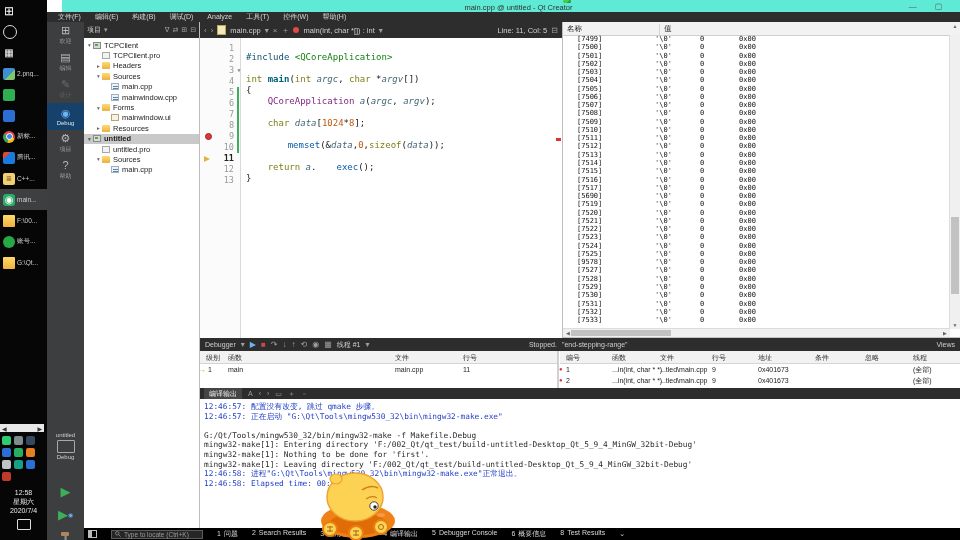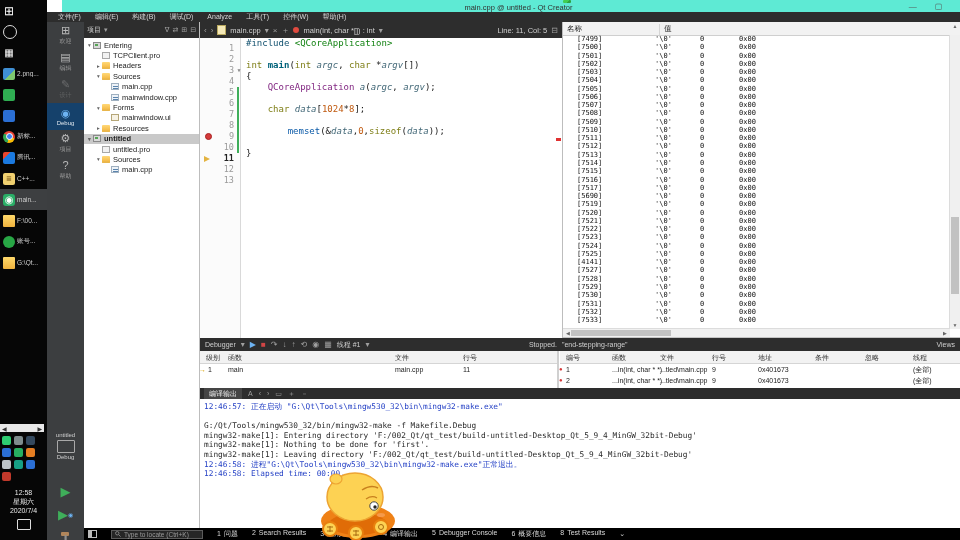--- a/index.html
+++ b/index.html
@@ -70,21 +70,21 @@
   #fn-dot{width:6px;height:6px;border-radius:50%;background:#e04a3f;}
   #editor-body{position:absolute;left:0;top:16px;right:0;bottom:0;font-family:"DejaVu Sans Mono",monospace;font-size:9px;}
   #gutter{position:absolute;left:0;top:0;width:40px;bottom:0;background:#fbfbfb;border-right:1px solid #d9d9d9;}
   .gline{position:absolute;left:0;width:40px;height:11px;}
   .gnum{position:absolute;right:6px;color:#9a9a9a;font-size:8.5px;line-height:11px;}
   .gnum.cur{color:#222;font-weight:bold;}
   .bp-dot{position:absolute;left:5px;top:2px;width:7px;height:7px;border-radius:50%;background:#d43a3a;border:1px solid #a82020;box-sizing:border-box;}
   .cur-arrow{position:absolute;left:4px;top:2.5px;width:0;height:0;border-left:6px solid #e3b341;border-top:3.5px solid transparent;border-bottom:3.5px solid transparent;}
   .fold{position:absolute;right:-0.5px;color:#888;font-size:5px;line-height:11px;}
   #chgbar{position:absolute;left:37px;width:2px;background:#3fae5a;}
-  #code{position:absolute;left:46px;top:0;right:0;}
+  #code{position:absolute;left:46px;top:14px;right:0;}
   .cline{height:11px;line-height:11px;white-space:pre;}
   .pp{color:#10506e;} .inc{color:#128212;} .kw{color:#7e7e16;}
   .fn{color:#00627a;font-weight:bold;} .call{color:#0b5aa8;padding-left:20px;} .type{color:#7d1f7d;}
   .var{color:#456a79;font-style:italic;} .num{color:#c05a10;} .pl{color:#1a1a1a;}
   #ed-mark{position:absolute;right:1px;top:100px;width:5px;height:3px;background:#e03131;}
   
   #locals{left:563px;top:22px;width:397px;height:316px;background:#fff;box-sizing:border-box;border-bottom:1px solid #c4c4c4;}
   #locals-head{height:13px;background:#f2f2f2;border-bottom:1px solid #cfcfcf;font-size:7.5px;color:#222;position:relative;}
   #locals-head .h1{position:absolute;left:4px;top:2px;}
   #locals-head .h2{position:absolute;left:96px;top:2px;border-left:1px solid #d5d5d5;padding-left:4px;height:11px;}
@@ -277,21 +277,21 @@
       <span class="sp"></span>
       <span class="nt-ic">∇</span>
       <span class="nt-ic">⇄</span>
       <span class="nt-ic">⊞</span>
       <span class="nt-ic">⊟</span>
     </div>
     <div id="tree">
         <div class="tree-row" style="padding-left: 2px;">
           <span class="tw-exp">▾</span>
           <span class="tw-ic project"></span>
-          <span>Entering</span>
+          <span>TCPClient</span>
         </div>
         <div class="tree-row" style="padding-left: 11px;">
           <span class="tw-exp"></span>
           <span class="tw-ic pro"></span>
           <span>TCPClient.pro</span>
         </div>
         <div class="tree-row" style="padding-left: 11px;">
           <span class="tw-exp">▸</span>
           <span class="tw-ic folder"></span>
           <span>Headers</span>
@@ -415,20 +415,21 @@
           <div class="cline"><span class="pp">#include </span><span class="inc">&lt;QCoreApplication&gt;</span></div>
           <div class="cline"></div>
           <div class="cline"><span class="kw">int </span><span class="fn">main</span><span class="pl">(</span><span class="kw">int</span><span class="var"> argc</span><span class="pl">, </span><span class="kw">char</span><span class="pl"> *</span><span class="var">argv</span><span class="pl">[])</span></div>
           <div class="cline"><span class="pl">{</span></div>
           <div class="cline"><span class="pl">    </span><span class="type">QCoreApplication</span><span class="var"> a</span><span class="pl">(</span><span class="var">argc</span><span class="pl">, </span><span class="var">argv</span><span class="pl">);</span></div>
           <div class="cline"></div>
           <div class="cline"><span class="pl">    </span><span class="kw">char</span><span class="var"> data</span><span class="pl">[</span><span class="num">1024</span><span class="pl">*</span><span class="num">8</span><span class="pl">];</span></div>
           <div class="cline"></div>
           <div class="cline"><span class="pl">    </span><span class="call">memset</span><span class="pl">(&amp;</span><span class="var">data</span><span class="pl">,</span><span class="num">0</span><span class="pl">,</span><span class="kw">sizeof</span><span class="pl">(</span><span class="var">data</span><span class="pl">));</span></div>
           <div class="cline"></div>
+          <div class="cline"><span class="pl">    </span><span class="kw">return</span><span class="var"> a</span><span class="pl">.</span><span class="call">exec</span><span class="pl">();</span></div>
           <div class="cline"><span class="pl">}</span></div>
           <div class="cline"></div>
         </div>
       <div id="ed-mark"></div>
     </div>
   </div>
 
   <div class="abs" id="locals">
     <div id="locals-head">
       <span class="h1">名称</span>
@@ -592,21 +593,21 @@
           <span class="mem-dec">0</span>
           <span class="mem-hex">0x00</span>
         </div>
         <div class="mem-row">
           <span class="mem-name">[7525]</span>
           <span class="mem-char">'\0'</span>
           <span class="mem-dec">0</span>
           <span class="mem-hex">0x00</span>
         </div>
         <div class="mem-row">
-          <span class="mem-name">[4141]</span>
+          <span class="mem-name">[9578]</span>
           <span class="mem-char">'\0'</span>
           <span class="mem-dec">0</span>
           <span class="mem-hex">0x00</span>
         </div>
         <div class="mem-row">
           <span class="mem-name">[7527]</span>
           <span class="mem-char">'\0'</span>
           <span class="mem-dec">0</span>
           <span class="mem-hex">0x00</span>
         </div>
@@ -739,20 +740,21 @@
     <div id="console-toolbar">
       <span id="console-title">编译输出</span>
       <span class="ct-ic">A</span>
       <span class="ct-ic">‹</span>
       <span class="ct-ic">›</span>
       <span class="ct-ic">▭</span>
       <span class="ct-ic">＋</span>
       <span class="ct-ic">－</span>
     </div>
     <div id="console-body">
+        <div class="con-line b">12:46:57: 配置没有改变, 跳过 qmake 步骤。</div>
         <div class="con-line b">12:46:57: 正在启动 "G:\Qt\Tools\mingw530_32\bin\mingw32-make.exe"</div>
         <div class="con-line k"></div>
         <div class="con-line k">G:/Qt/Tools/mingw530_32/bin/mingw32-make -f Makefile.Debug</div>
         <div class="con-line k">mingw32-make[1]: Entering directory 'F:/002_Qt/qt_test/build-untitled-Desktop_Qt_5_9_4_MinGW_32bit-Debug'</div>
         <div class="con-line k">mingw32-make[1]: Nothing to be done for 'first'.</div>
         <div class="con-line k">mingw32-make[1]: Leaving directory 'F:/002_Qt/qt_test/build-untitled-Desktop_Qt_5_9_4_MinGW_32bit-Debug'</div>
         <div class="con-line b">12:46:58: 进程"G:\Qt\Tools\mingw530_32\bin\mingw32-make.exe"正常退出。</div>
         <div class="con-line b">12:46:58: Elapsed time: 00:00.</div>
       </div>
   </div>

